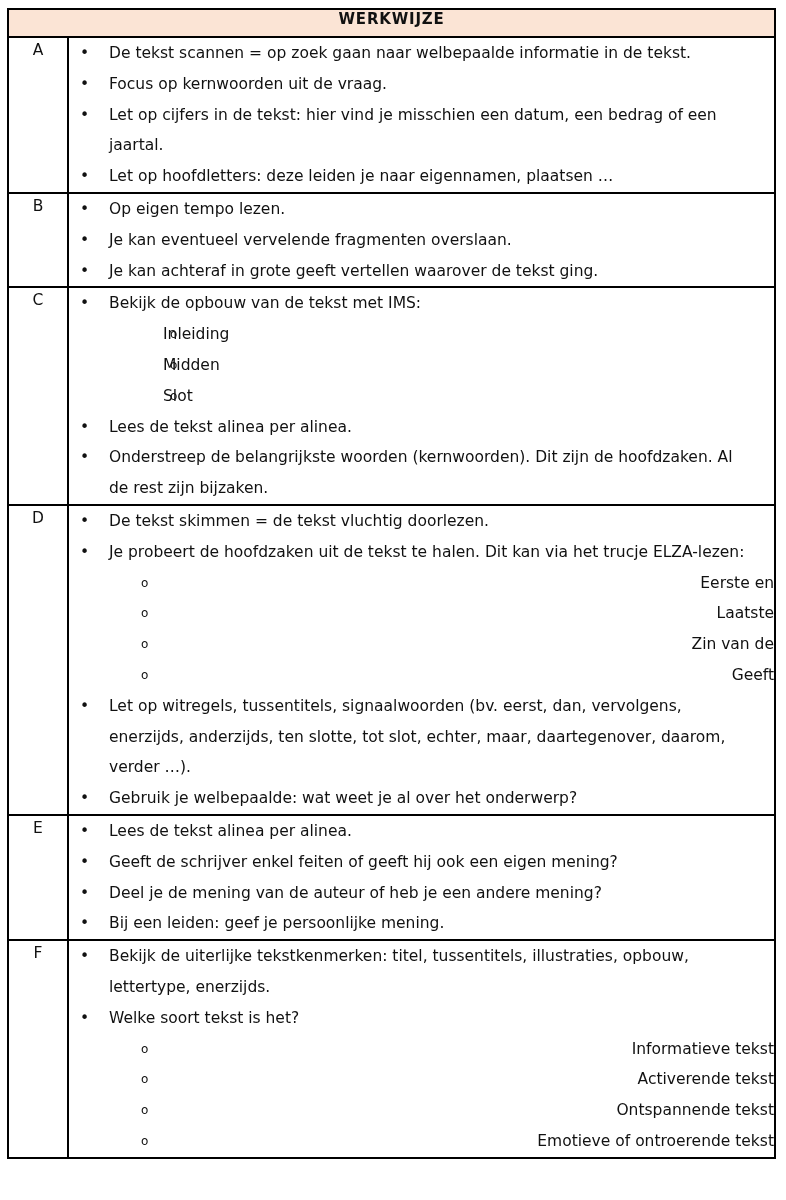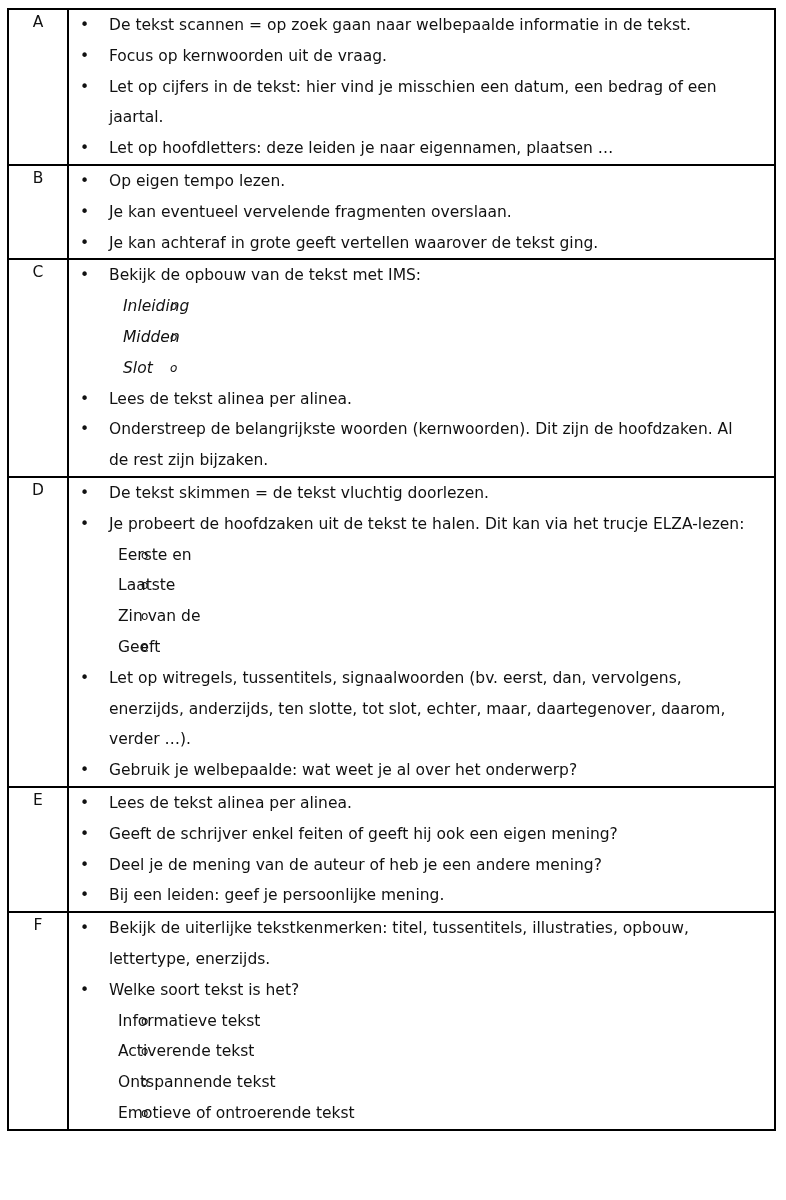--- a/index.html
+++ b/index.html
@@ -13,30 +13,33 @@
     td.lbl { width: 58px; text-align: center; padding-top: 3px; line-height: 25px; }
     td.body { padding-top: 0px; padding-bottom: 2px; }
     ul.l1 { list-style: none; margin: 0; padding: 0; }
     ul.l1 > li { position: relative; padding-left: 40px; padding-right: 24px; line-height: 30.8px; }
     ul.l1 > li > .b { position: absolute; left: 11px; top: 0; }
     .b1::before { content: "\2022"; }
     ul.l2 { list-style: none; margin: 0; padding: 0; }
     ul.l2 > li { position: relative; line-height: 30.8px; }
     ul.l2 > li > .b { position: absolute; top: 0; font-size: 12px; }
     .b2::before { content: "o"; }
-    ul.l2.deep > li { padding-left: 54px; font-style: italic; }
+    ul.l2.deep > li { padding-left: 94px; }
     ul.l2.deep > li > .b { left: 101px; }
-    ul.l2.mid > li { padding-left: 49px; }
+    ul.l2.mid > li { padding-left: 49px; text-align: right; }
     ul.l2.mid > li > .b { left: 72px; }
   </style>
 </head>
 <body>
 
 <table class="wt">
   <tbody>
+      <tr>
+    <th class="hdr" colspan="2">WERKWIJZE</th>
+  </tr>
 
   <tr>
     <td class="lbl">A</td>
     <td class="body">
       <ul class="l1">
         <li><span class="b b1"></span><span>De tekst scannen = op zoek gaan naar welbepaalde informatie in de tekst.</span></li>
         <li><span class="b b1"></span><span>Focus op kernwoorden uit de vraag.</span></li>
         <li><span class="b b1"></span><span>Let op cijfers in de tekst: hier vind je misschien een datum, een bedrag of een jaartal.</span></li>
         <li><span class="b b1"></span><span>Let op hoofdletters: deze leiden je naar eigennamen, plaatsen …</span></li>
       </ul>

